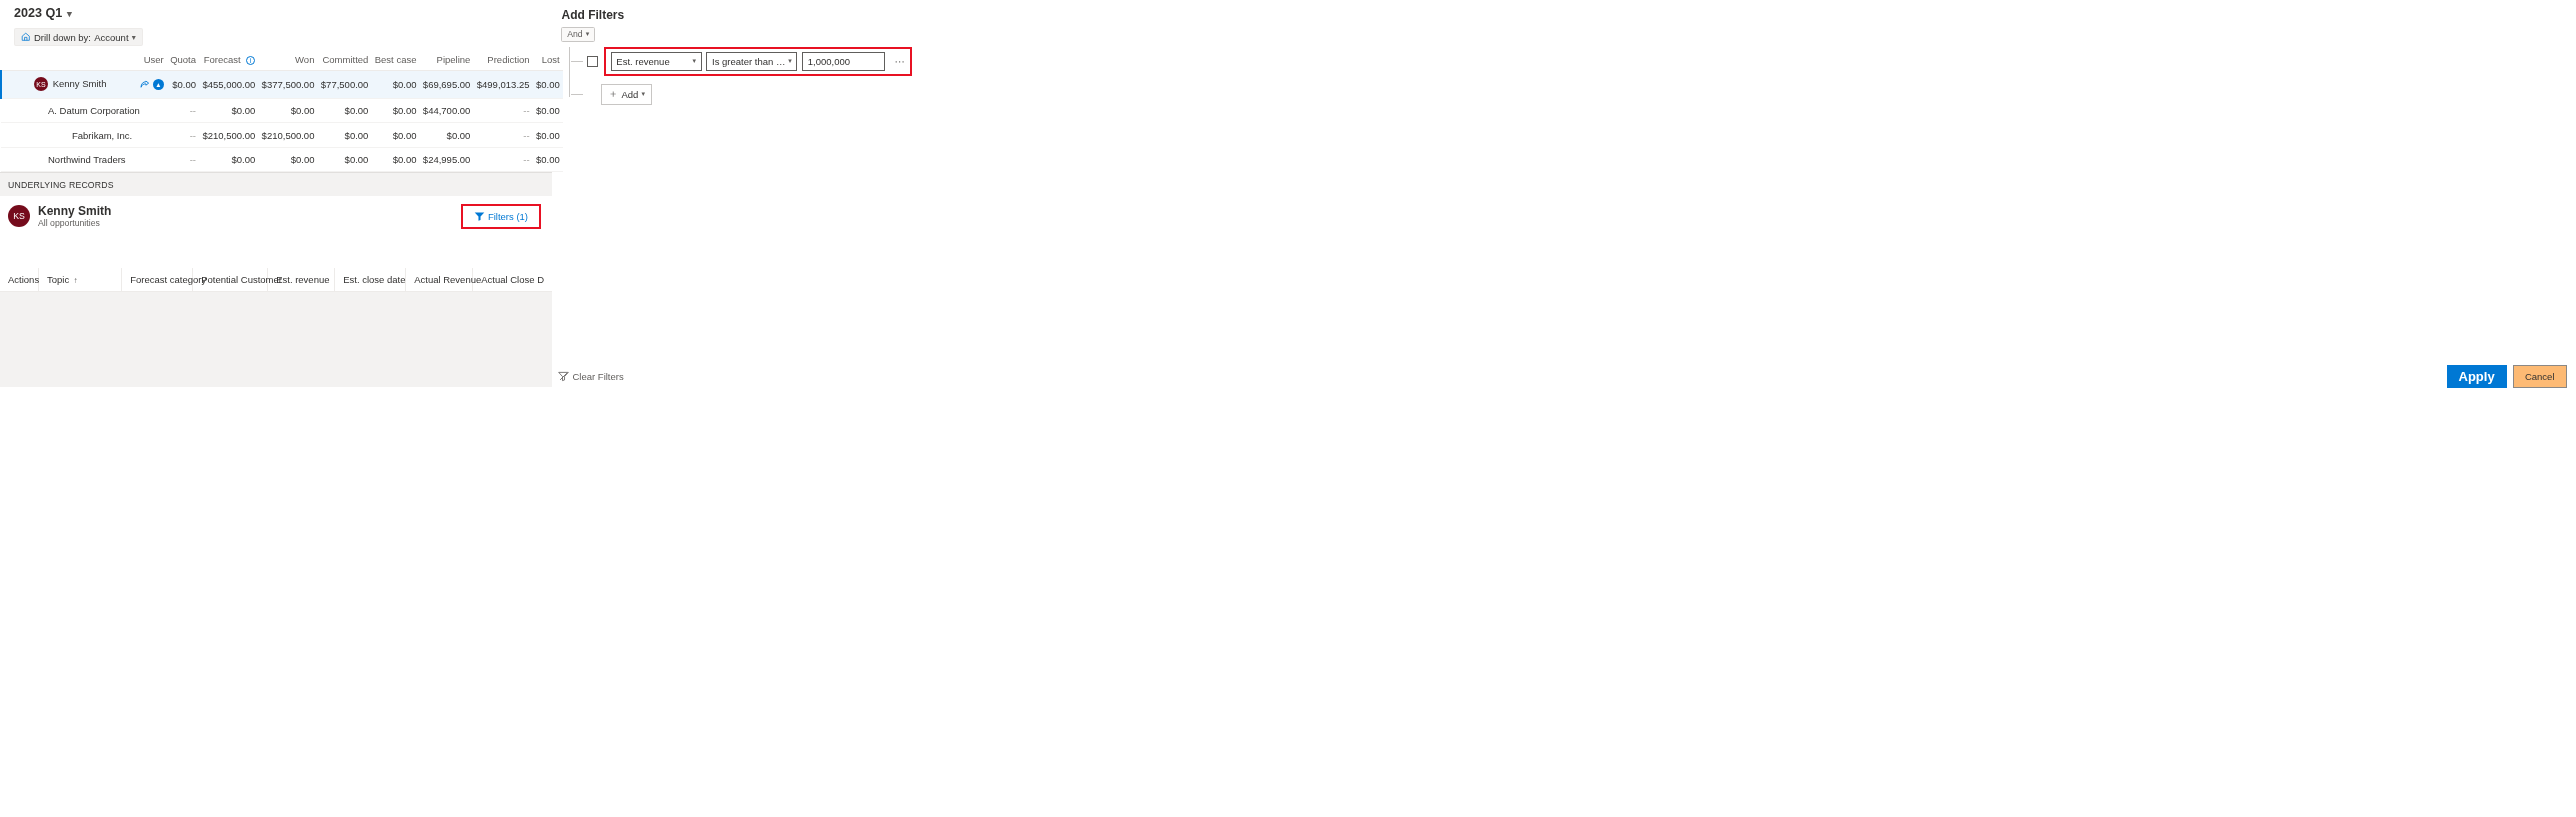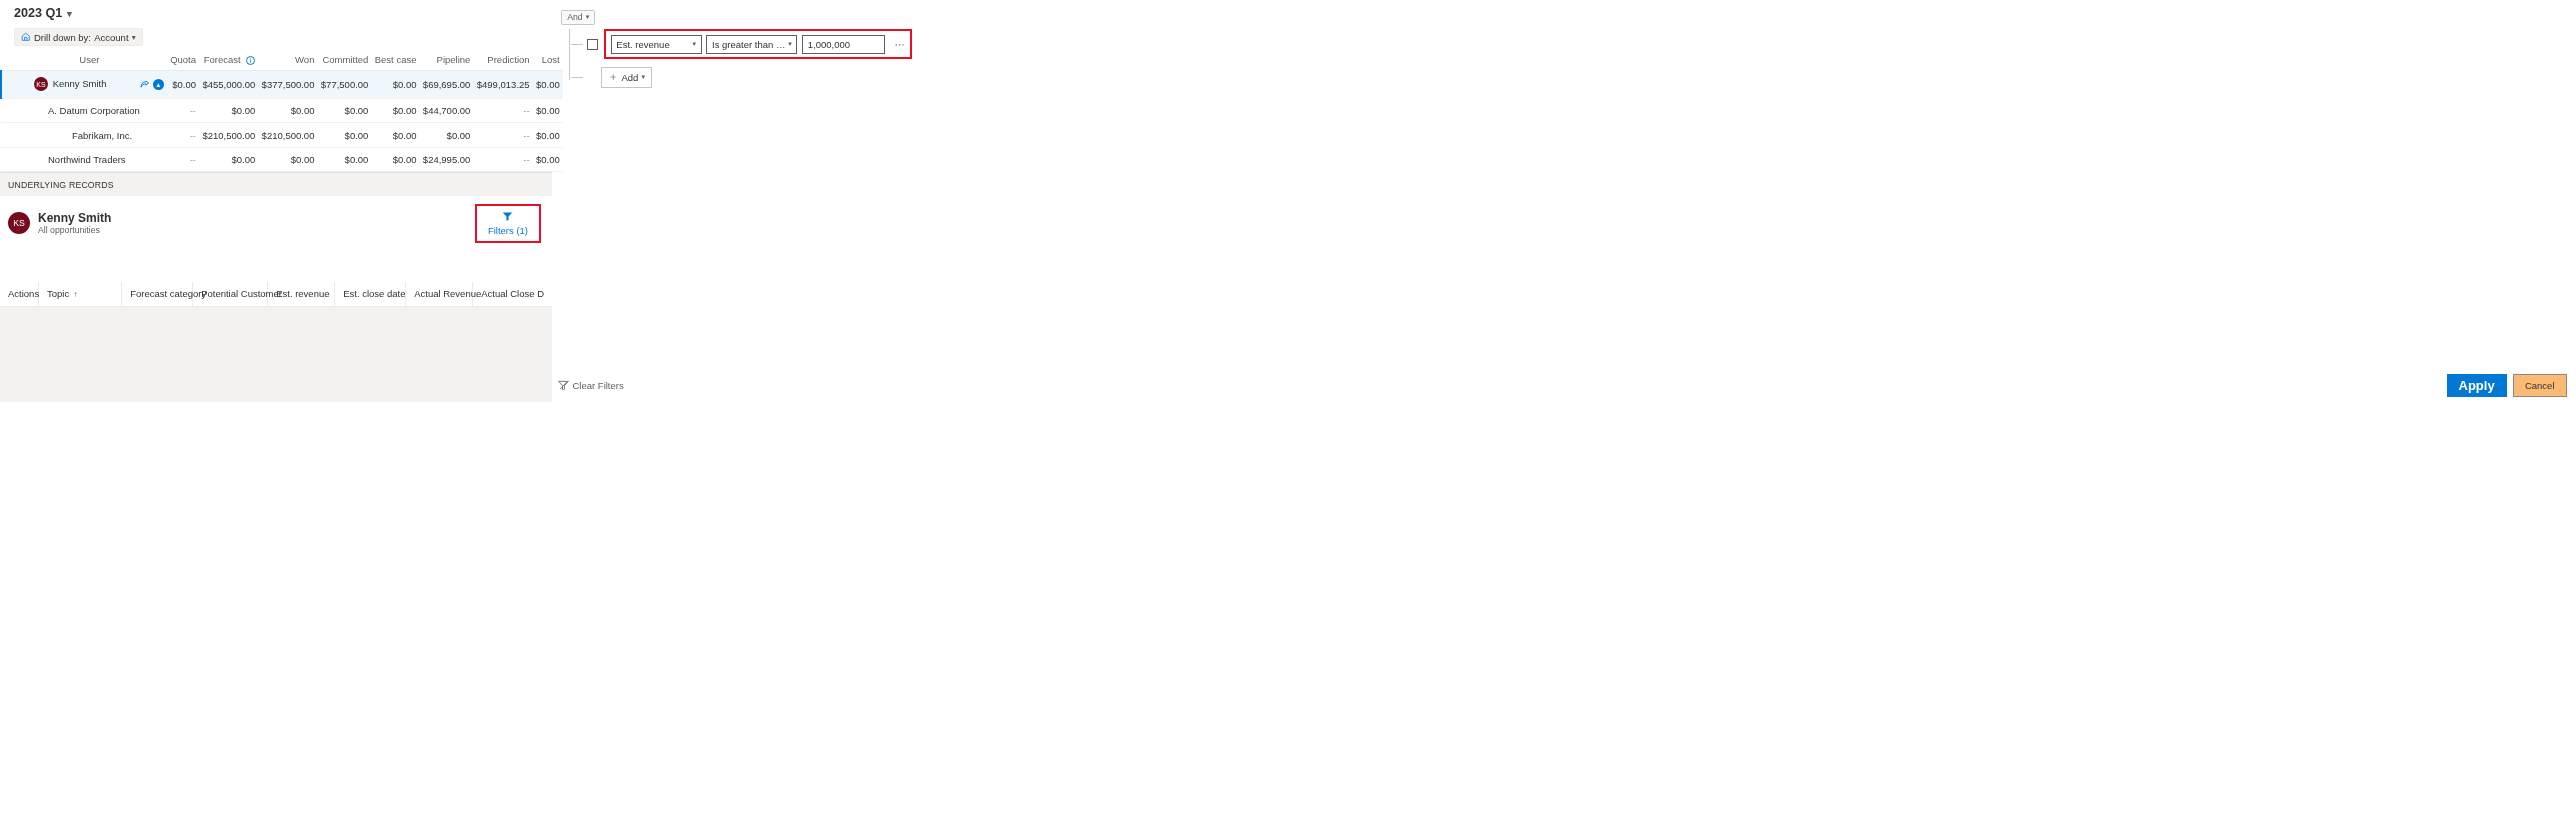--- a/index.html
+++ b/index.html
@@ -11,21 +11,21 @@
     .period { padding: 6.3px 14px 3.2px; font-size: 12.6px; font-weight: 600; display: flex; align-items: center; gap: 4.7px; }
     .period .chev { font-size: 9.5px; color: #605e5c; }
 
     
     .drill-pill { margin: 4.7px 0 3.2px 14px; display: inline-flex; align-items: center; gap: 3.2px; background: #f3f2f1; border: 0.8px solid #edebe9; border-radius: 1.6px; padding: 2.4px 6.3px; font-size: 9.5px; color: #323130; }
     .drill-pill .home-icon { color: #0078d4; width: 9.5px; height: 9.5px; }
     .drill-pill .chev { font-size: 8px; color: #605e5c; }
 
     
     .forecast-table { width: 100%; border-collapse: collapse; }
-    .forecast-table th { text-align: center; font-weight: 400; font-size: 9.5px; color: #605e5c; padding: 4.7px 3.2px; border-bottom: 0.8px solid #edebe9; white-space: nowrap; }
+    .forecast-table th { text-align: right; font-weight: 400; font-size: 9.5px; color: #605e5c; padding: 4.7px 3.2px; border-bottom: 0.8px solid #edebe9; white-space: nowrap; }
     .forecast-table th:first-child { padding-left: 14px; }
     .forecast-table th.right, .forecast-table td.right { text-align: right; }
     .forecast-table td { font-size: 9.5px; padding: 6.3px 3.2px; border-bottom: 0.8px solid #f3f2f1; white-space: nowrap; color: #605e5c; }
     .forecast-table td:first-child { padding-left: 14px; }
     .forecast-table .amount { color: #323130; }
     .forecast-table tr.selected { background: #eff6fc; }
     .forecast-table tr.selected td:first-child { border-left: 2.4px solid #0078d4; padding-left: 32px; }
     .forecast-table tr.child td:first-child { padding-left: 47px; }
     .info-circle { display: inline-block; width: 9.5px; height: 9.5px; border: 0.8px solid #0078d4; border-radius: 50%; color: #0078d4; font-size: 7px; text-align: center; line-height: 8.7px; margin-left: 2.4px; }
     .avatar-sm { width: 14px; height: 14px; border-radius: 50%; background: #750b1c; color: #fff; font-size: 7px; display: inline-flex; align-items: center; justify-content: center; margin-right: 4.7px; vertical-align: middle; }
@@ -34,21 +34,21 @@
 
     
     .underlying { background: #f3f2f1; padding: 6.3px 8px; font-size: 8.7px; letter-spacing: 0.2px; color: #323130; text-transform: uppercase; border-top: 0.8px solid #e1dfdd; }
 
     
     .profile-row { display: flex; align-items: center; justify-content: space-between; padding: 8px 11px 6.3px 8px; }
     .profile-left { display: flex; align-items: center; gap: 8px; }
     .avatar-lg { width: 22px; height: 22px; border-radius: 50%; background: #750b1c; color: #fff; font-size: 8.7px; display: flex; align-items: center; justify-content: center; }
     .profile-name { font-size: 12px; font-weight: 600; }
     .profile-sub { font-size: 8.7px; color: #605e5c; }
-    .filters-btn { display: inline-flex; align-items: center; gap: 3.2px; color: #0078d4; font-size: 9.5px; padding: 3.2px 6.3px; flex-direction: column; }
+    .filters-btn { display: inline-flex; align-items: center; gap: 3.2px; color: #0078d4; font-size: 9.5px; padding: 3.2px 6.3px; }
     .filters-highlight { border: 2.4px solid #e81123; padding: 1.6px 4.7px; display: inline-flex; align-items: center; }
 
     
     .breadcrumb { padding: 3.2px 9.5px 4.7px; font-size: 9.5px; color: #605e5c; border-bottom: 1.6px solid #0078d4; }
     .breadcrumb .sep { margin: 0 3.2px; color: #a19f9d; }
     .breadcrumb .current { color: #323130; font-weight: 600; }
 
     
     .opp-header { display: flex; border-bottom: 0.8px solid #edebe9; background: #fff; }
     .opp-header > div { padding: 6.3px 8px; font-size: 9.5px; color: #323130; border-right: 0.8px solid #edebe9; white-space: nowrap; margin-top: 33px; }
@@ -205,20 +205,21 @@
     <div style="width:75px">Potential Customer</div>
     <div style="width:67px">Est. revenue</div>
     <div style="width:71px">Est. close date</div>
     <div style="width:67px">Actual Revenue</div>
     <div style="flex:1;border-right:none">Actual Close D</div>
   </div>
   <div class="below-opp"></div>
 </div>
 
 <div class="right-pane">
+  <div class="af-title">Add Filters</div>
   <div class="and-btn">
     <span>And</span>
     <span class="chev">▾</span>
   </div>
 
   <div class="filter-area">
     <div class="tree-line-v"></div>
 
     <div class="filter-row-wrap">
       <div class="tree-line-h"></div>

